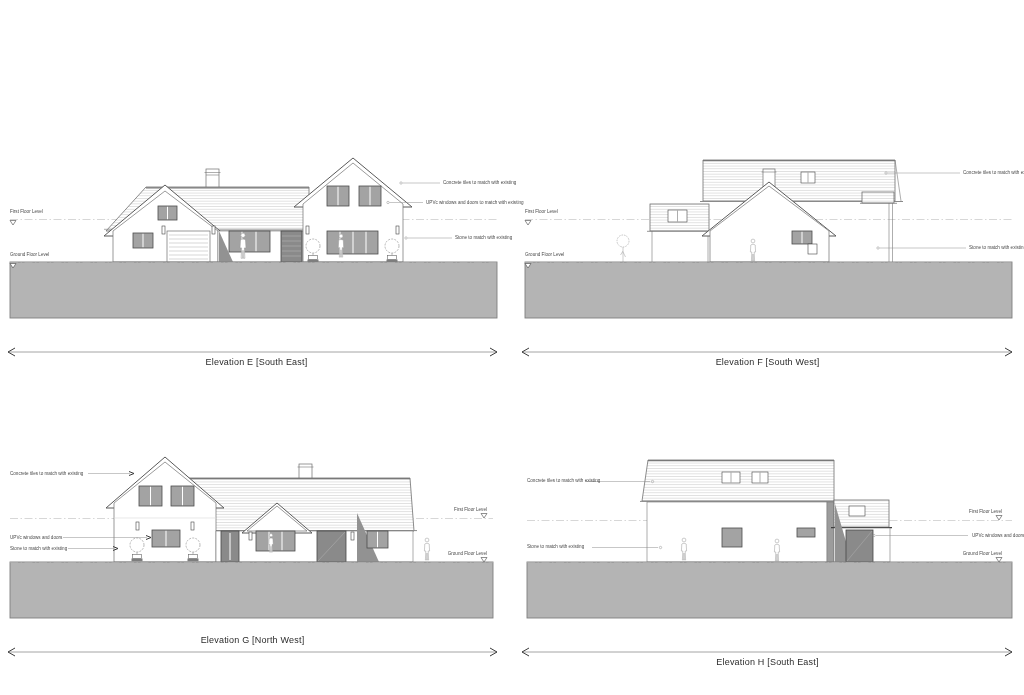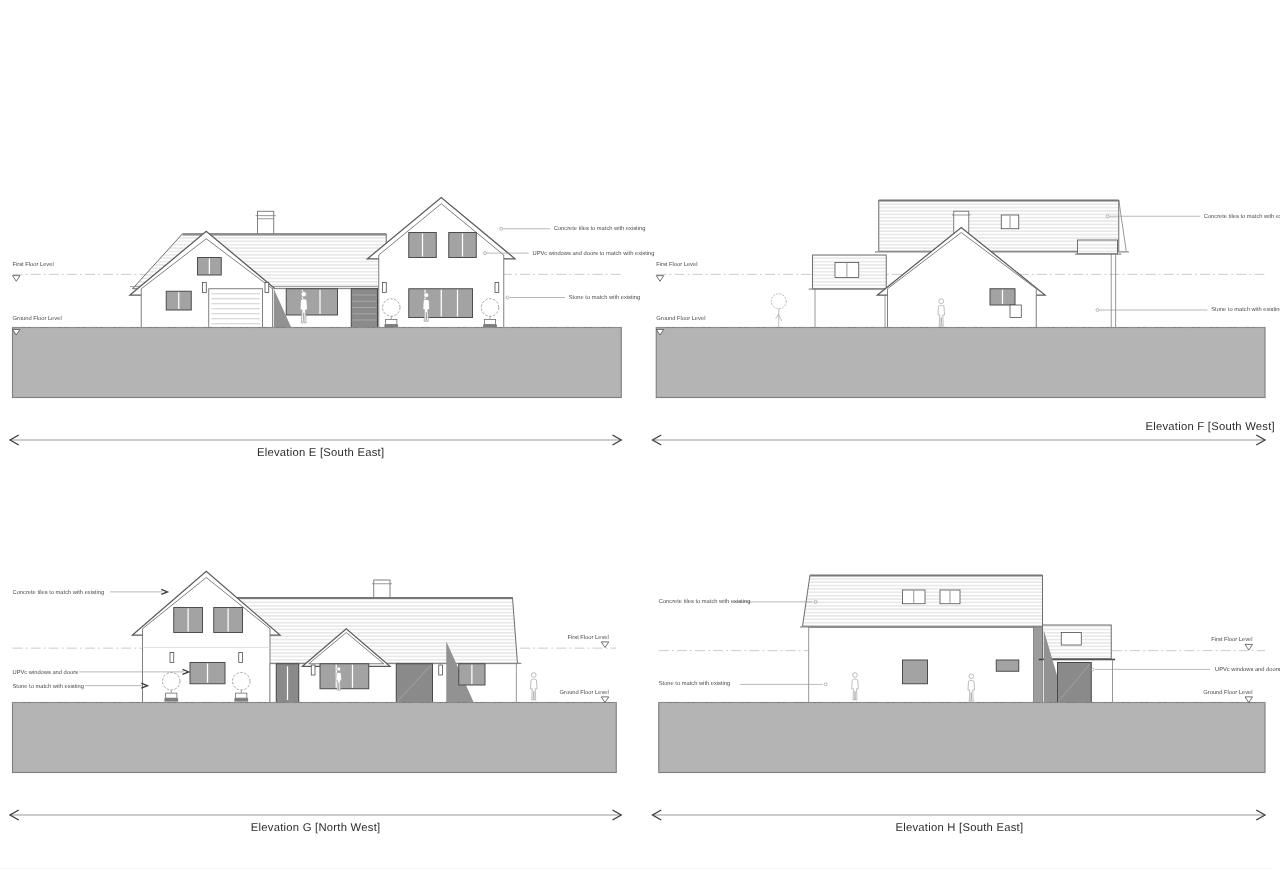--- a/index.html
+++ b/index.html
@@ -301,28 +301,28 @@
 <div class="lbl" style="left:10px;top:252px;">Ground Floor Level</div>
 <div class="lbl" style="left:443px;top:180px;">Concrete tiles to match with existing</div>
 <div class="lbl" style="left:426px;top:199.5px;">UPVc windows and doors to match with existing</div>
 <div class="lbl" style="left:455px;top:235px;">Stone to match with existing</div>
 <div class="ttl" style="left:4px;top:357px;width:505px;">Elevation E [South East]</div>
 
 <div class="lbl" style="left:525px;top:209px;">First Floor Level</div>
 <div class="lbl" style="left:525px;top:252px;">Ground Floor Level</div>
 <div class="lbl" style="left:963px;top:170px;">Concrete tiles to match with existing</div>
 <div class="lbl" style="left:969px;top:245px;">Stone to match with existing</div>
-<div class="ttl" style="left:515px;top:336px;width:505px;text-align:right;">Elevation F [South West]</div>
+<div class="ttl" style="left:515px;top:357px;width:505px;">Elevation F [South West]</div>
 
 <div class="lbl" style="left:10px;top:470.5px;">Concrete tiles to match with existing</div>
 <div class="lbl" style="left:10px;top:534.5px;">UPVc windows and doors</div>
 <div class="lbl" style="left:10px;top:545.5px;">Stone to match with existing</div>
 <div class="lbl r" style="left:437px;top:507px;width:50px;">First Floor Level</div>
 <div class="lbl r" style="left:437px;top:551px;width:50px;">Ground Floor Level</div>
-<div class="ttl" style="left:0px;top:657px;width:505px;">Elevation G [North West]</div>
+<div class="ttl" style="left:0px;top:635px;width:505px;">Elevation G [North West]</div>
 
 <div class="lbl" style="left:527px;top:478px;">Concrete tiles to match with existing</div>
 <div class="lbl" style="left:527px;top:544px;">Stone to match with existing</div>
 <div class="lbl" style="left:972px;top:532.5px;">UPVc windows and doors</div>
 <div class="lbl r" style="left:952px;top:509px;width:50px;">First Floor Level</div>
 <div class="lbl r" style="left:952px;top:551px;width:50px;">Ground Floor Level</div>
 <div class="ttl" style="left:515px;top:657px;width:505px;">Elevation H [South East]</div>
 
 </div>
 

